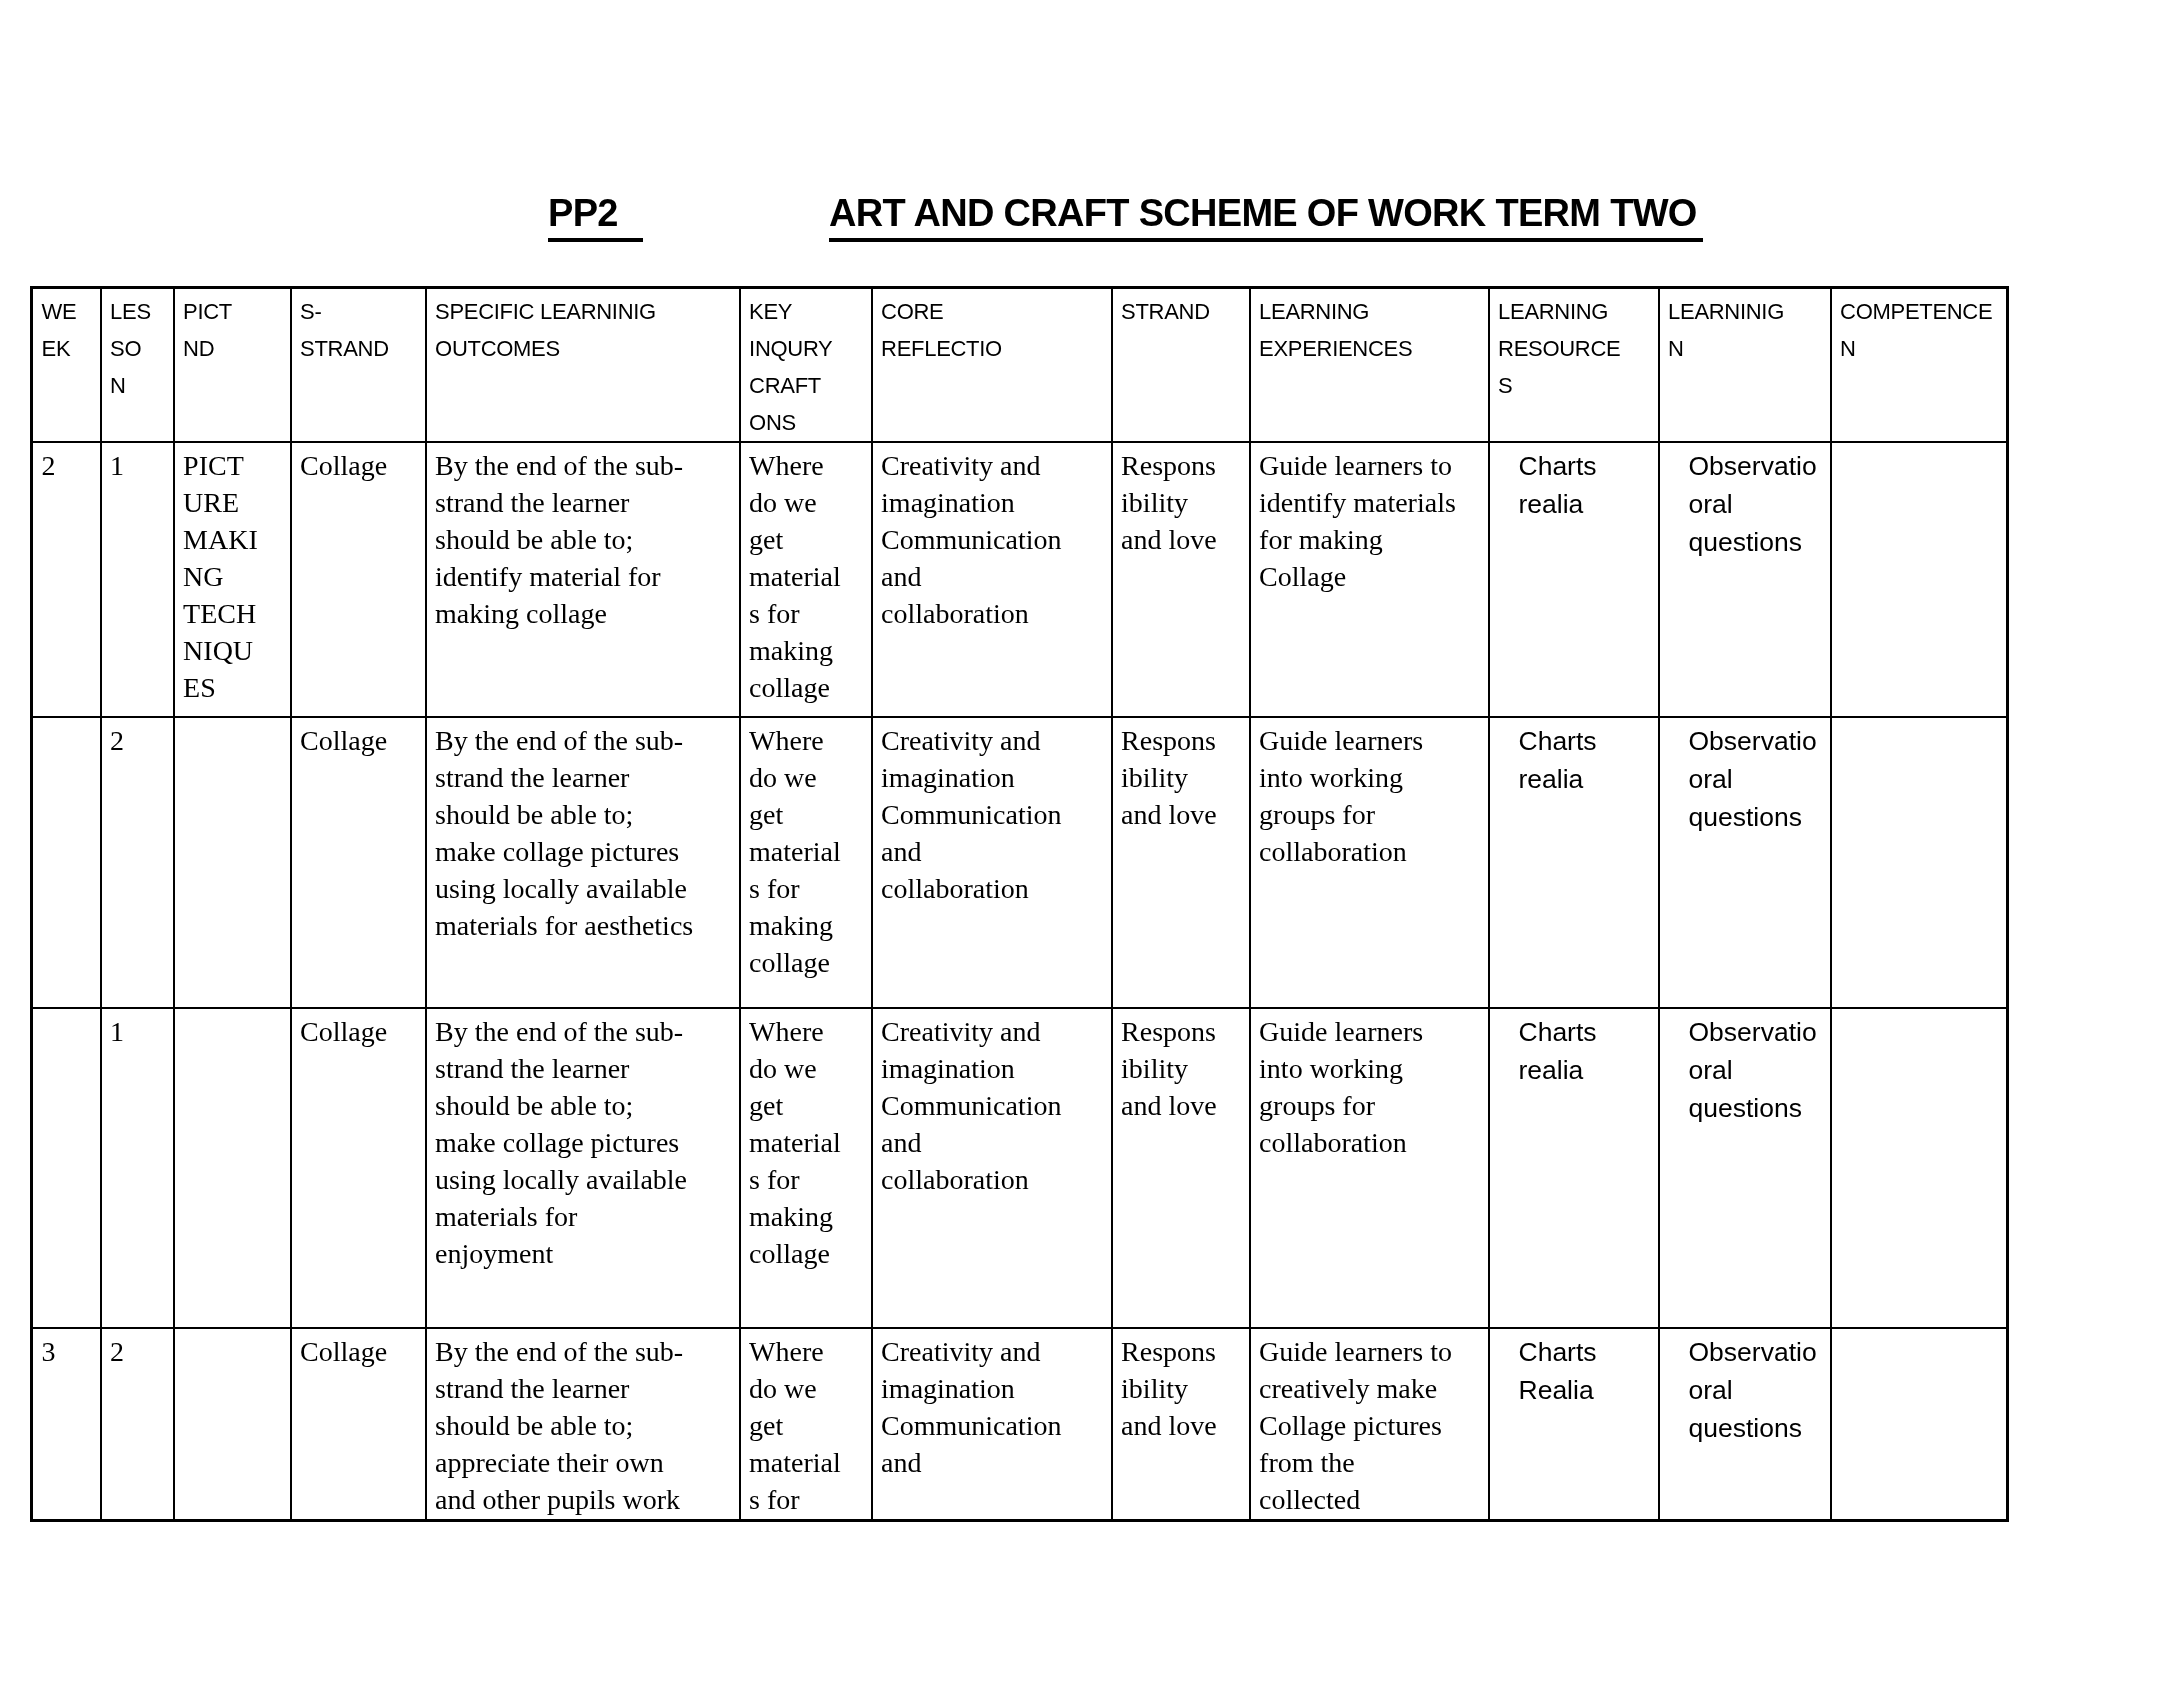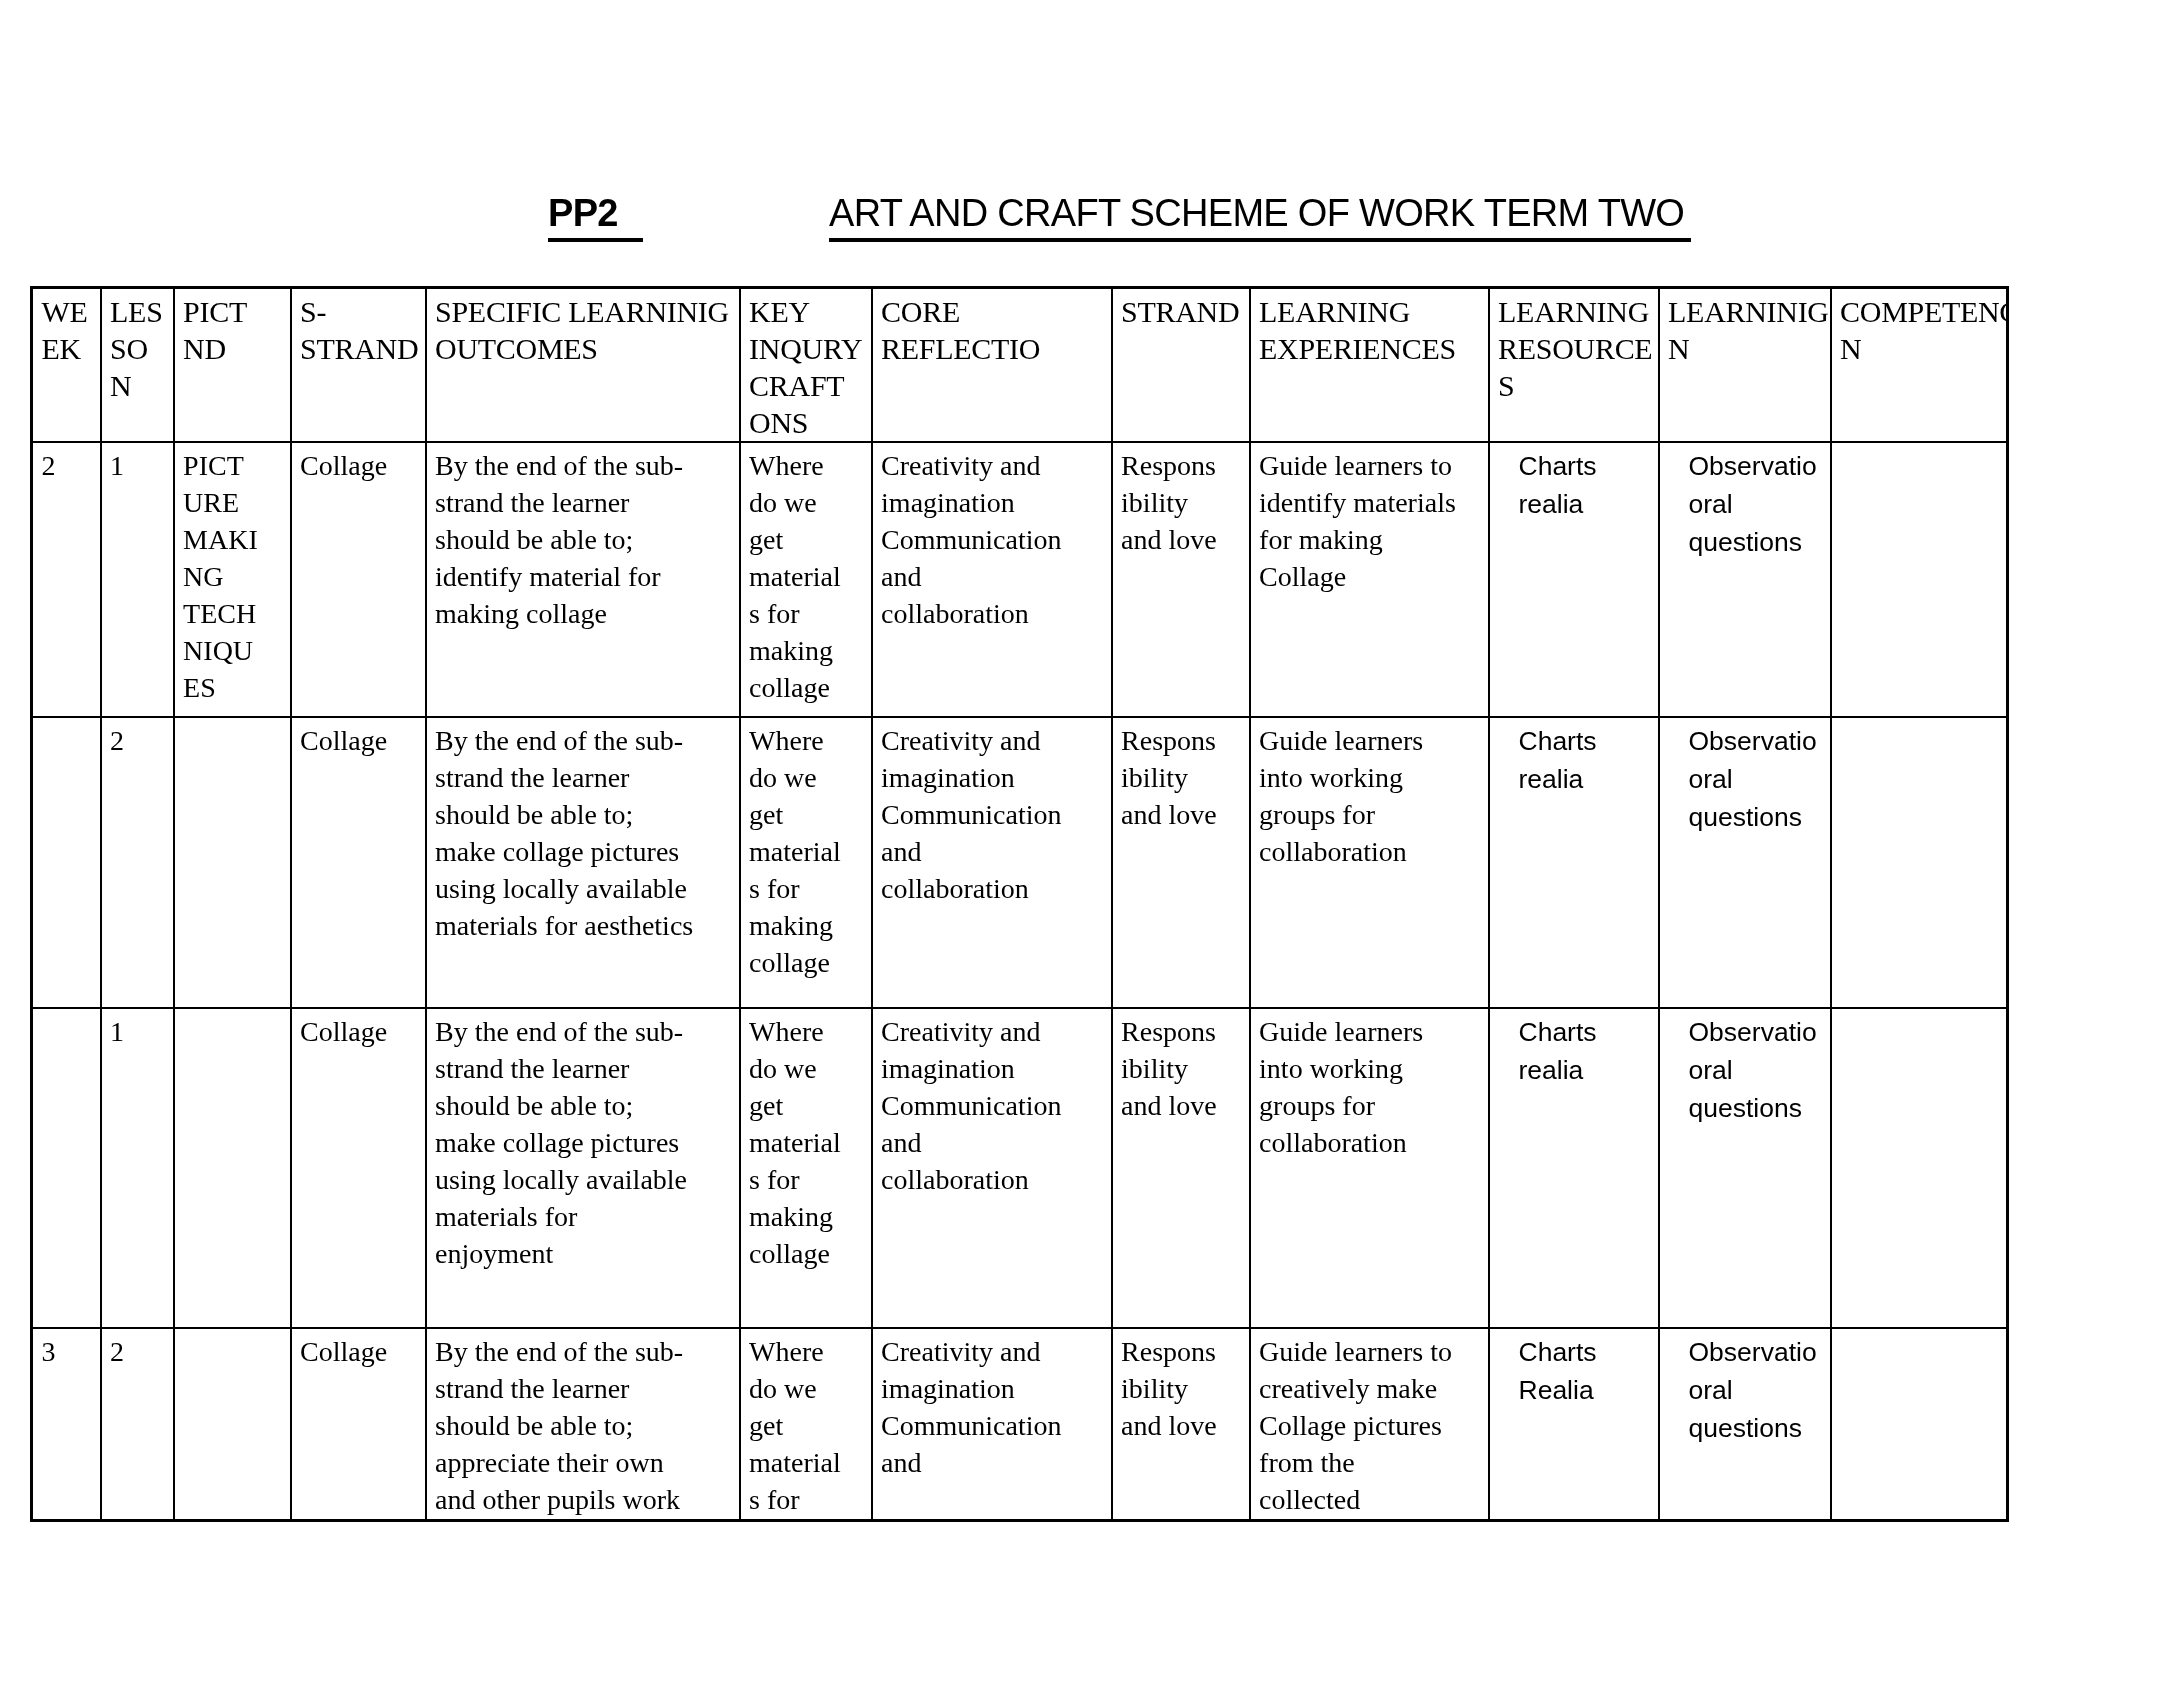--- a/index.html
+++ b/index.html
@@ -21,21 +21,21 @@
     letter-spacing: -0.7px;
     border-bottom: 4.6px solid #000;
     padding: 0 25px 3.3px 0;
     white-space: nowrap;
   }
   .title-main {
     position: absolute;
     left: 829px;
     top: 192px;
     font-family: "Liberation Sans", sans-serif;
-    font-weight: normal;
+    font-weight: bold;
     font-size: 38px;
     letter-spacing: -0.7px;
     border-bottom: 4.6px solid #000;
     padding: 0 6.6px 3.3px 0;
     white-space: nowrap;
   }
   table.scheme {
     position: absolute;
     left: 30px;
     top: 286px;
@@ -46,23 +46,23 @@
   }
   .scheme th, .scheme td {
     border: 2px solid #000;
     vertical-align: top;
     text-align: left;
     padding: 4px 6.6px 0 8.6px;
     white-space: pre-line;
     overflow: hidden;
   }
   .scheme th {
-    font-family: Liberation Serif, serif;
+    font-family: Liberation Sans, sans-serif;
     font-weight: normal;
-    font-size: 30px;
+    font-size: 22px;
     line-height: 37px;
     letter-spacing: -0.3px;
   }
   .scheme td {
     font-family: "Liberation Serif", serif;
     font-size: 28px;
     line-height: 37px;
   }
   .scheme td.sans {
     font-family: "Liberation Sans", sans-serif;

